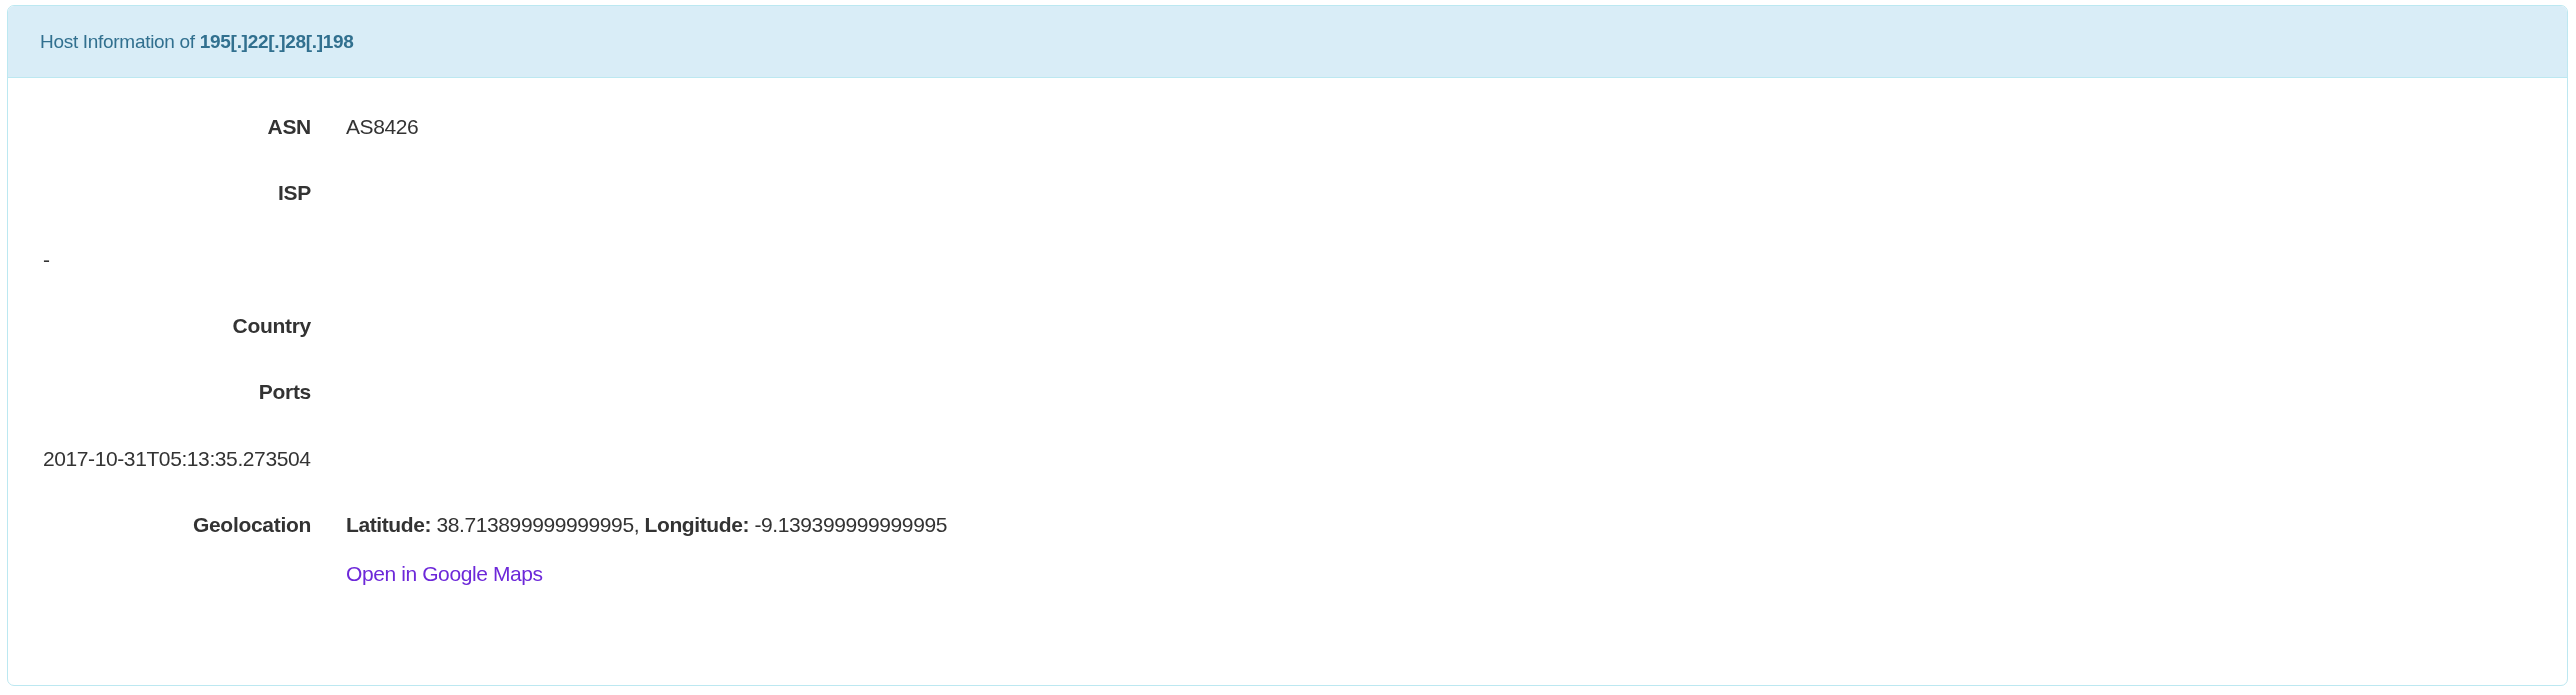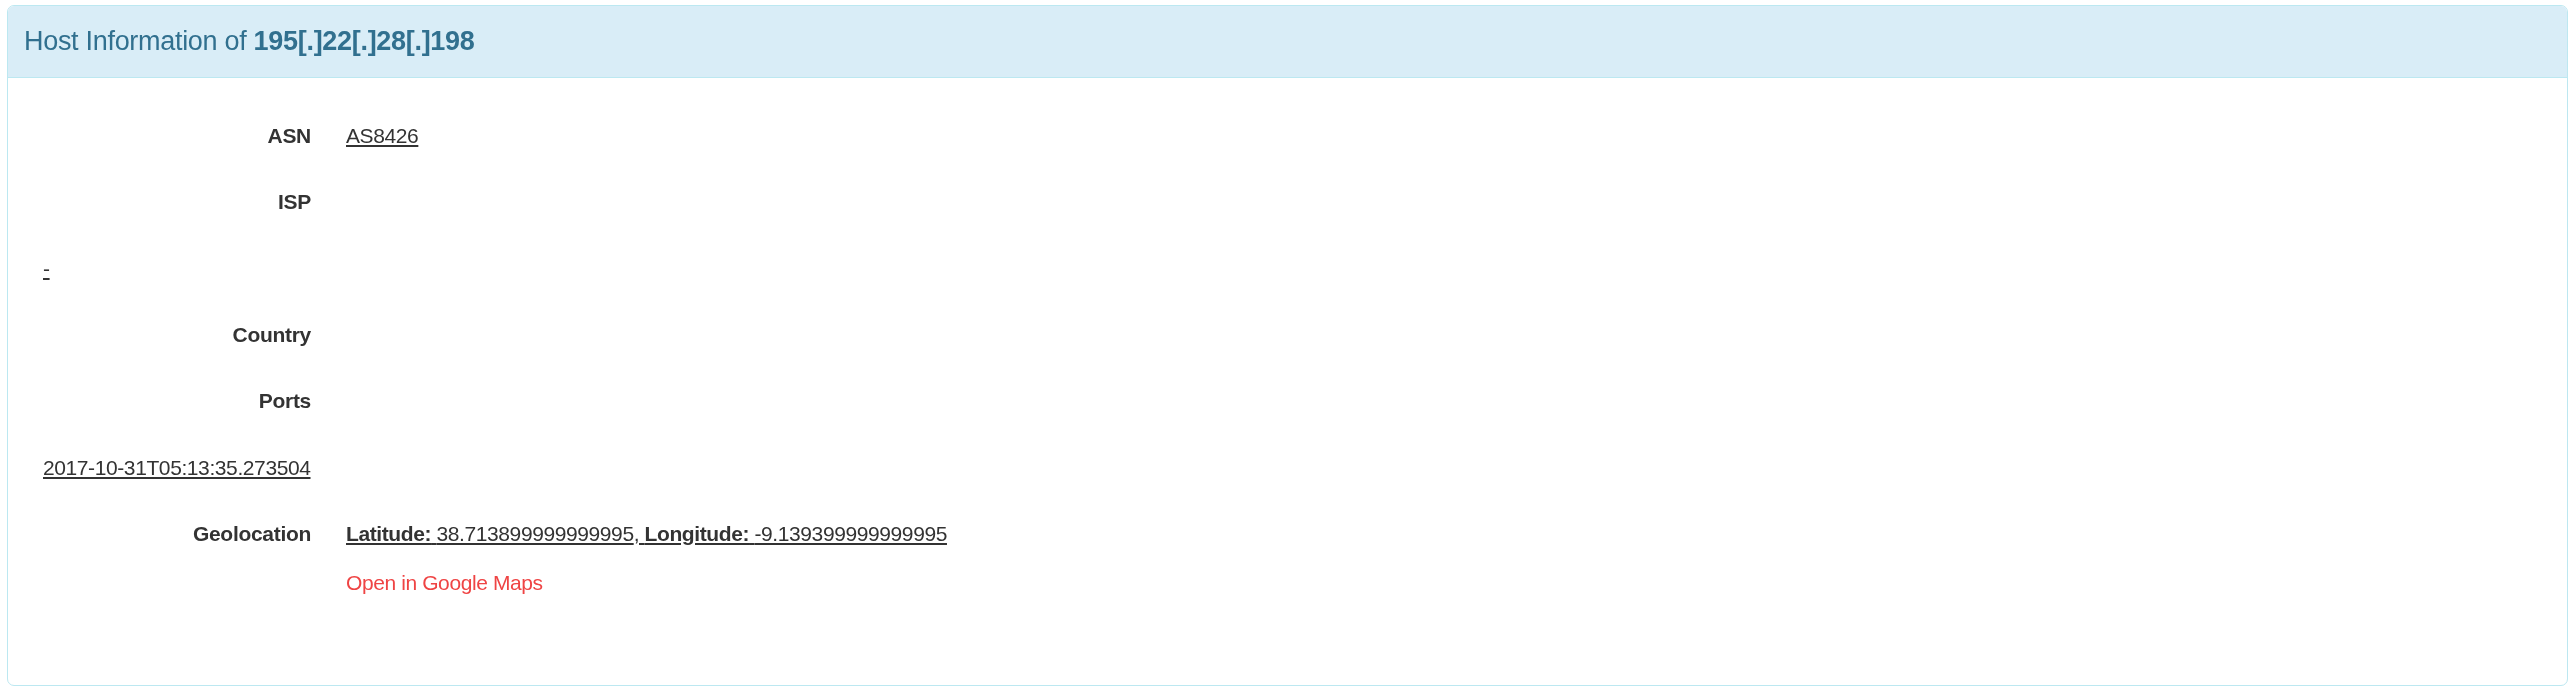--- a/index.html
+++ b/index.html
@@ -25,32 +25,32 @@
     border-radius: 7px;
     background: #ffffff;
     box-sizing: content-box;
     overflow: hidden;
   }
   .panel-heading {
     height: 71px;
     background: #d9edf7;
     border-bottom: 1.7px solid #bce8f1;
     color: #31708f;
-    font-size: 27px;
+    font-size: 19px;
     letter-spacing: -0.3px;
     line-height: 71px;
-    padding-left: 16px;
+    padding-left: 32px;
     white-space: nowrap;
   }
   .panel-heading .ip {
     font-weight: bold;
   }
   .panel-body {
     position: relative;
-    padding-top: 33px;
+    padding-top: 24px;
   }
   .row {
     display: flex;
     align-items: flex-start;
     margin-bottom: 17.3px;
   }
   .row .label {
     width: 303px;
     flex: 0 0 303px;
     text-align: right;
@@ -61,28 +61,27 @@
     color: #333333;
     white-space: nowrap;
   }
   .row .value {
     margin-left: 35px;
     width: 2178px;
     font-size: 21px;
     letter-spacing: -0.4px;
     line-height: 49px;
     color: #333333;
-    text-decoration: underline;
   }
   .row .value b {
     font-weight: bold;
   }
   .maps-link {
     display: inline-block;
-    color: #ef4444;
+    color: #6d28d9;
     text-decoration: none;
     cursor: pointer;
   }
 </style>
 </head>
 <body>
 
 <div class="panel">
   <div class="panel-heading">
     <span>Host Information of</span>

